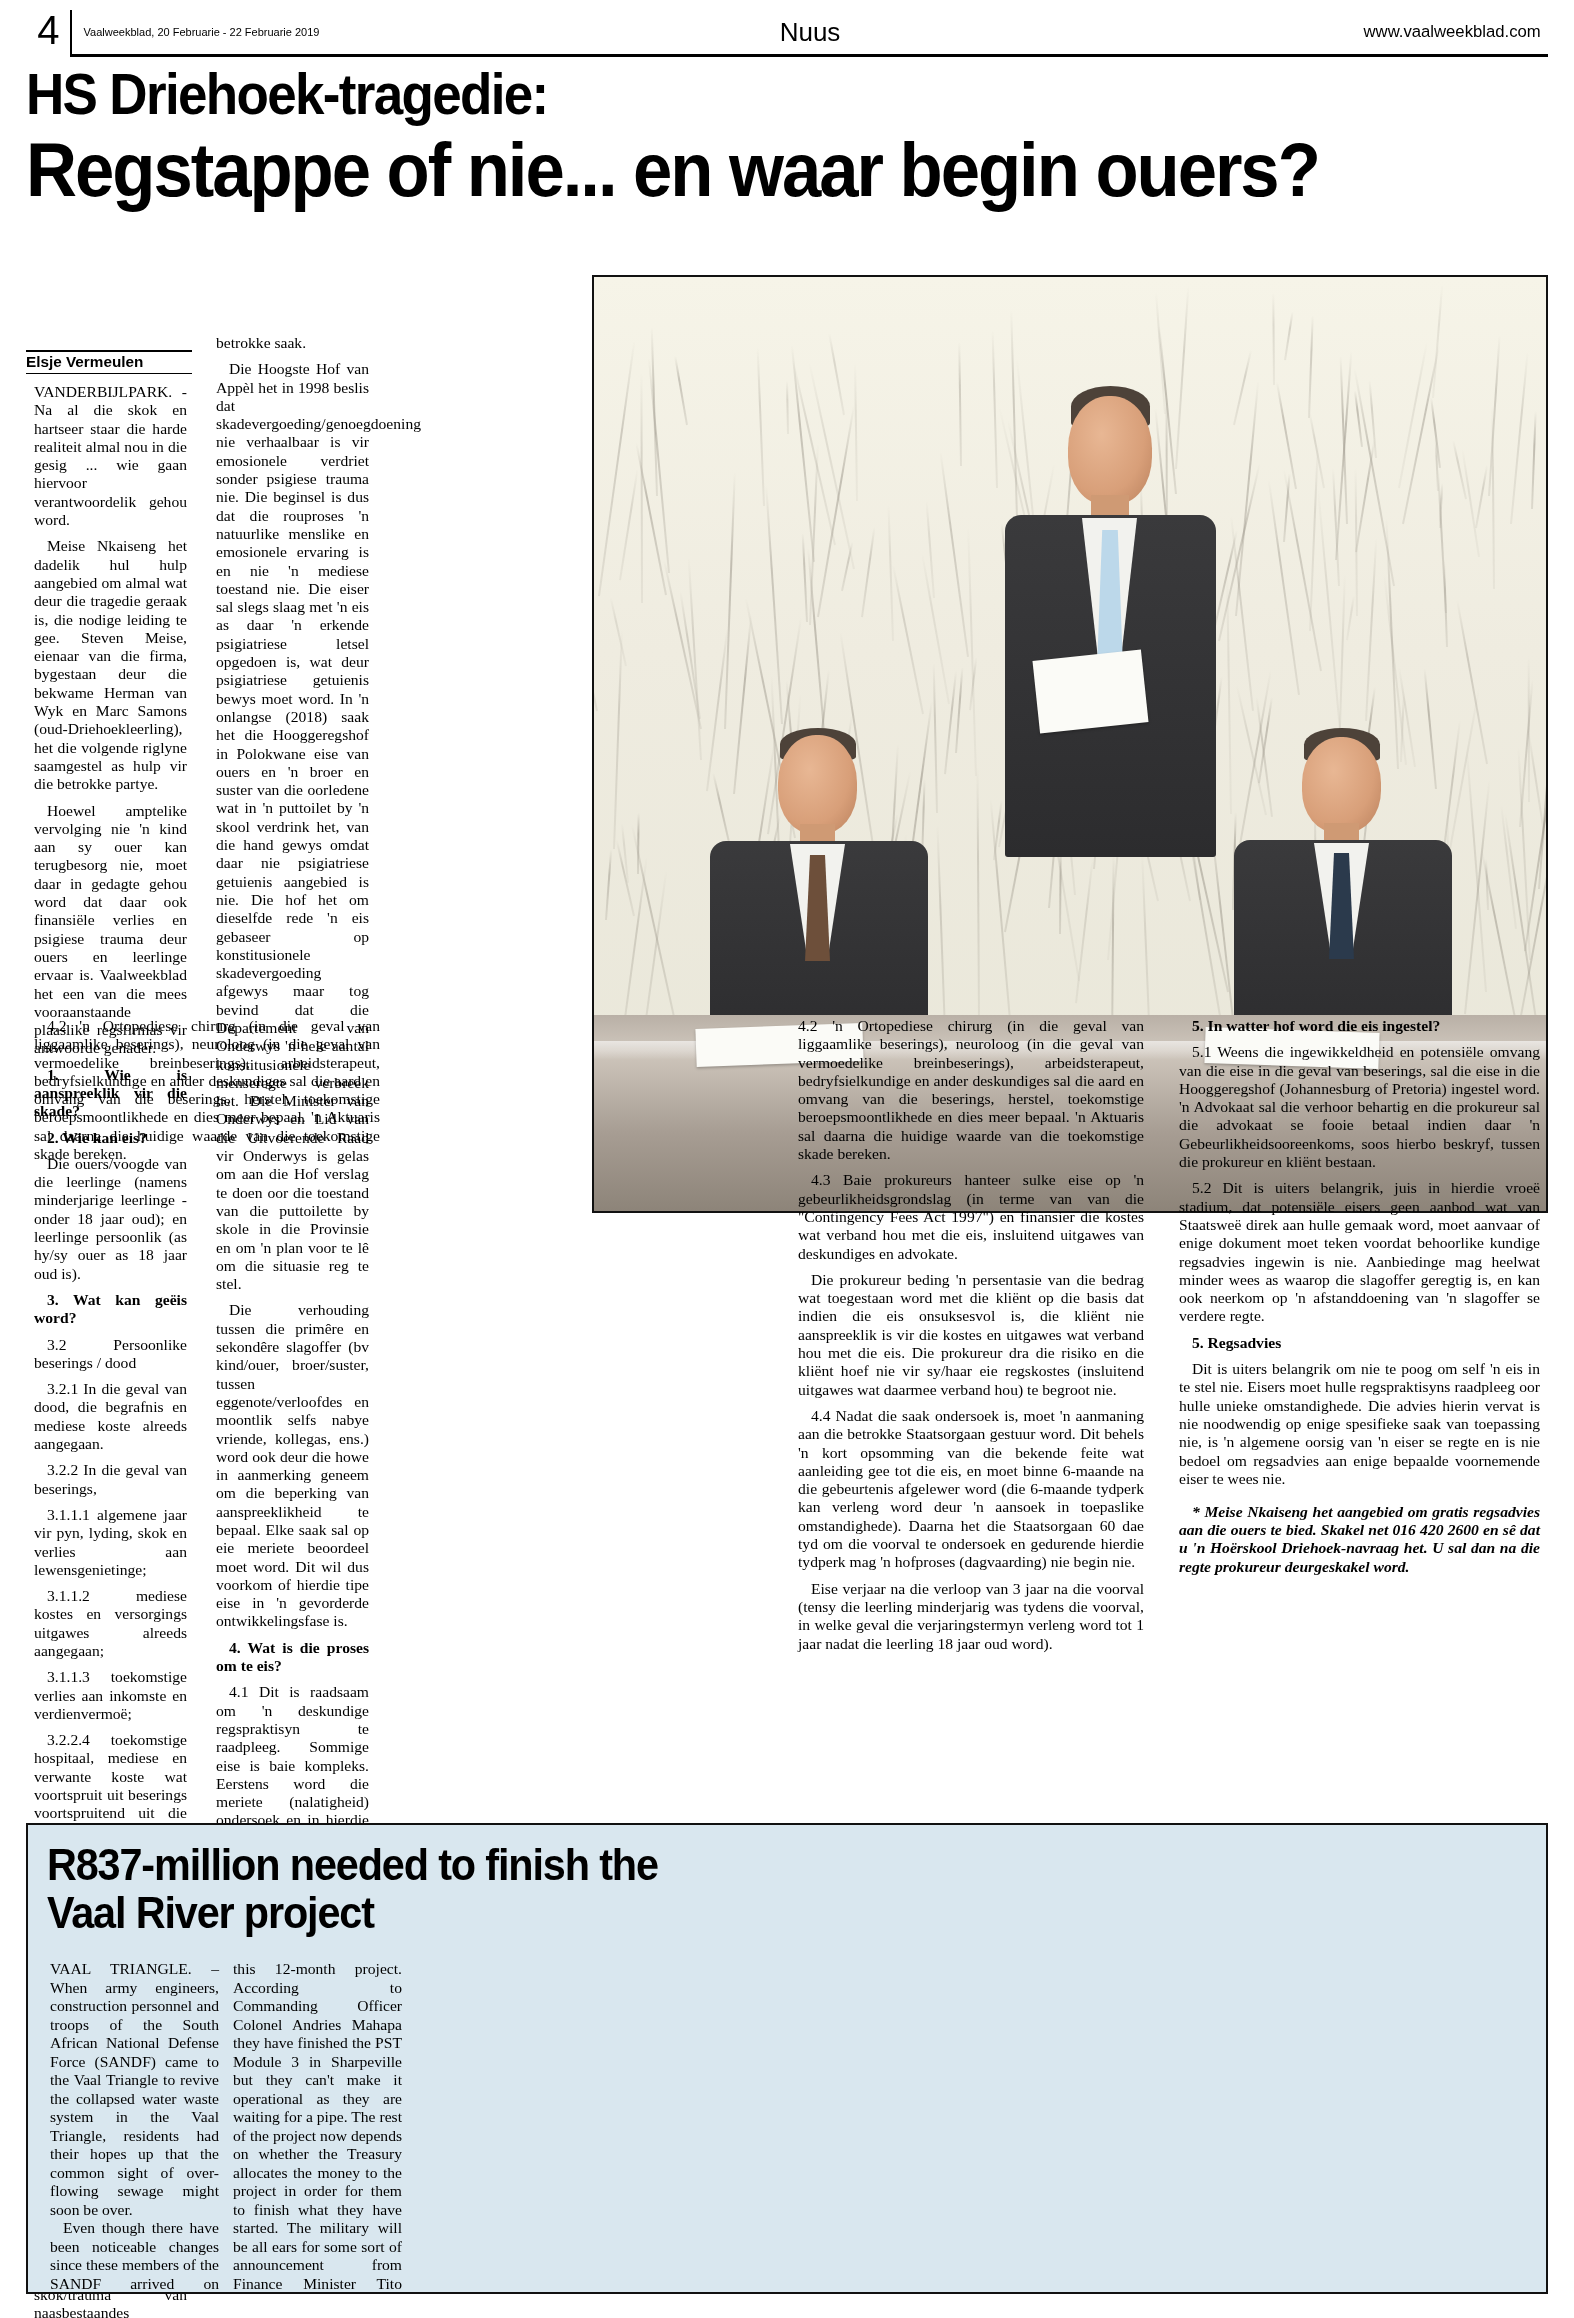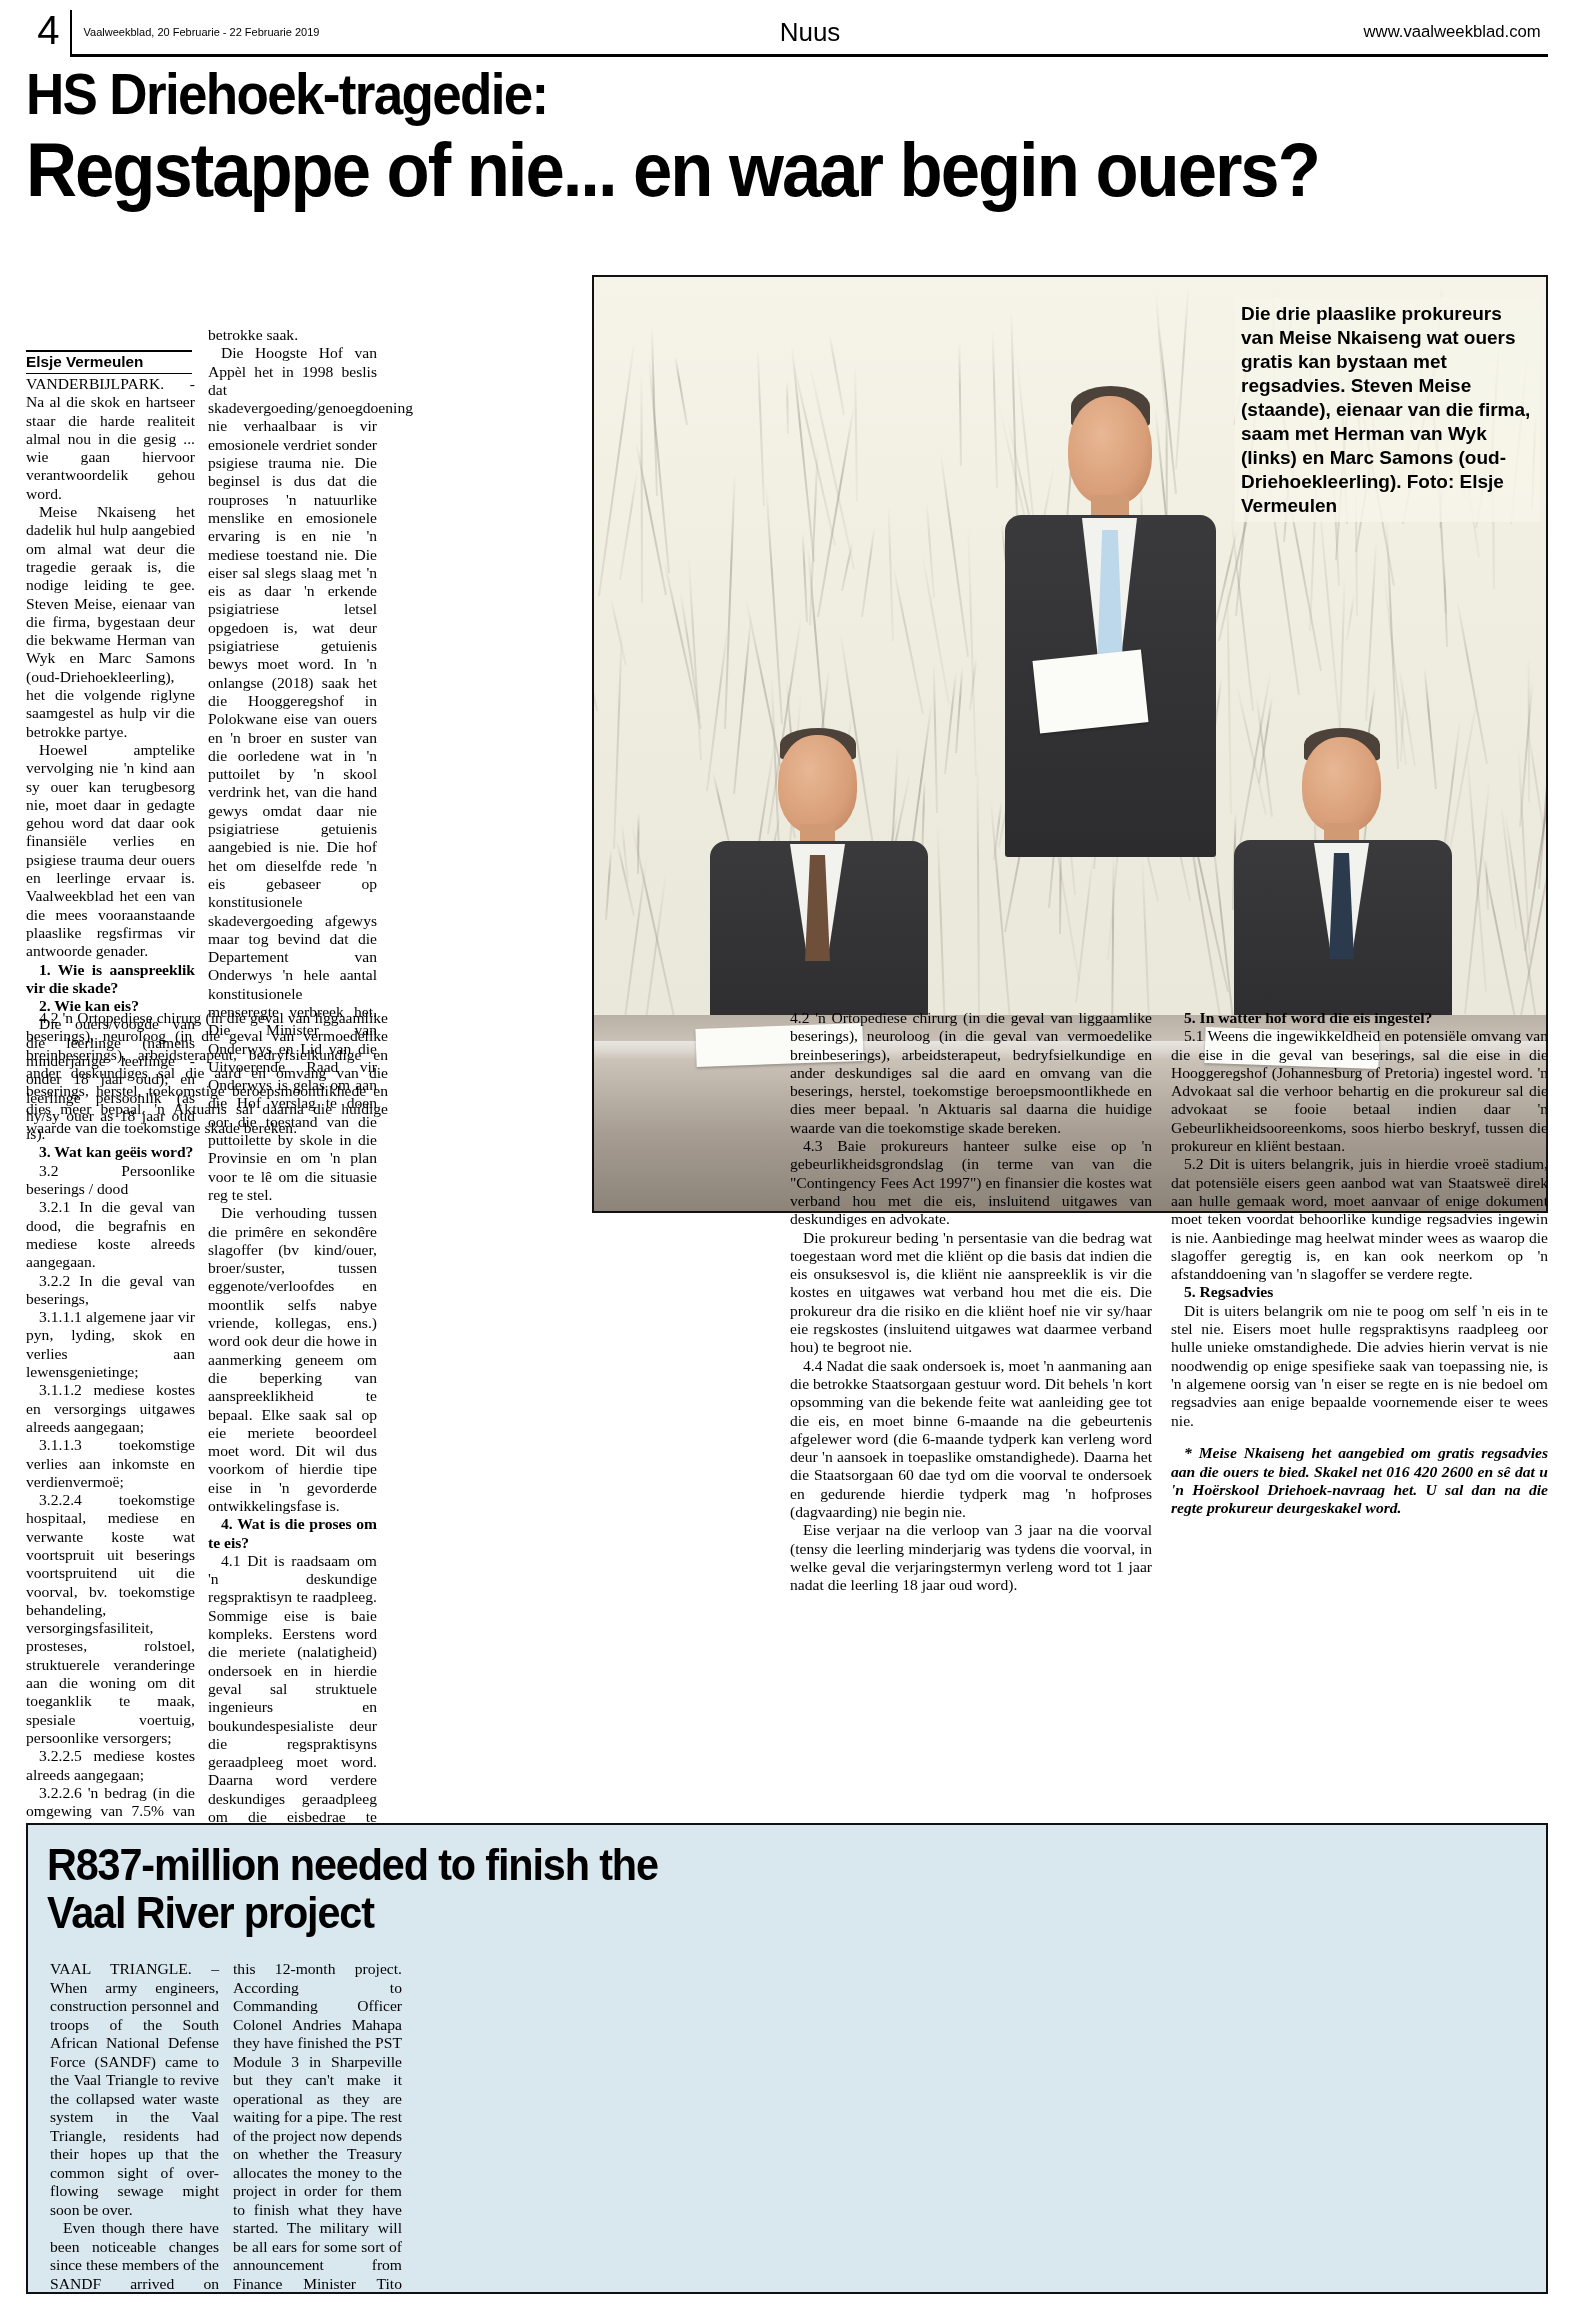--- a/index.html
+++ b/index.html
@@ -109,21 +109,21 @@
   
   .col {
     position: absolute;
     font-family: "Liberation Serif", serif;
     font-size: 15.6px;
     line-height: 18.3px;
     text-align: justify;
     color: #000;
   }
   .col p {
-    margin: 0;
+    margin: 8px;
     text-indent: 13px;
   }
   .col p.noindent { text-indent: 0; }
   .col p.sub {
     font-weight: bold;
     text-indent: 13px;
   }
   .col p.italic-note {
     font-style: italic;
     font-weight: bold;
@@ -539,21 +539,20 @@
     <div class="tie" style="left:95px; top:125px; width:25px; height:106px; background:#2b3a4c; clip-path: polygon(20% 0,80% 0,100% 100%,0 100%);"></div>
   </div>
 
   <div class="desk">
     <div class="desk-sheen"></div>
   </div>
   <div class="paper" style="left:102px; top:749px; width:167px; height:38px; transform:rotate(-2deg);"></div>
   <div class="paper" style="left:611px; top:753px; width:174px; height:36px; transform:rotate(2deg);"></div>
   <div class="paper" style="left:442px; top:378px; width:109px; height:73px; transform:rotate(-6deg);"></div>
 
-  <div class="caption-overlay">Die drie plaaslike prokureurs van Meise Nkaiseng wat ouers gratis kan bystaan met regsadvies. Steven Meise (staande), eienaar van die firma, saam met Herman van Wyk (links) en Marc Samons (oud-Driehoekleerling). Foto: Elsje Vermeulen</div>
 </div>
 
 <div class="col" id="col1">
   <p class="noindent">VANDERBIJLPARK. - Na al die skok en hartseer staar die harde realiteit almal nou in die gesig ... wie gaan hiervoor verantwoordelik gehou word.</p>
   <p>Meise Nkaiseng het dadelik hul hulp aangebied om almal wat deur die tragedie geraak is, die nodige leiding te gee. Steven Meise, eienaar van die firma, bygestaan deur die bekwame Herman van Wyk en Marc Samons (oud-Driehoekleerling), het die volgende riglyne saamgestel as hulp vir die betrokke partye.</p>
   <p>Hoewel amptelike vervolging nie 'n kind aan sy ouer kan terugbesorg nie, moet daar in gedagte gehou word dat daar ook finansiële verlies en psigiese trauma deur ouers en leerlinge ervaar is. Vaalweekblad het een van die mees vooraanstaande plaaslike regsfirmas vir antwoorde genader.</p>
 
   <p class="sub">1. Wie is aanspreeklik vir die skade?</p>
   <p class="sub">2. Wie kan eis?</p>
   <p>Die ouers/voogde van die leerlinge (namens minderjarige leerlinge - onder 18 jaar oud); en leerlinge persoonlik (as hy/sy ouer as 18 jaar oud is).</p>

